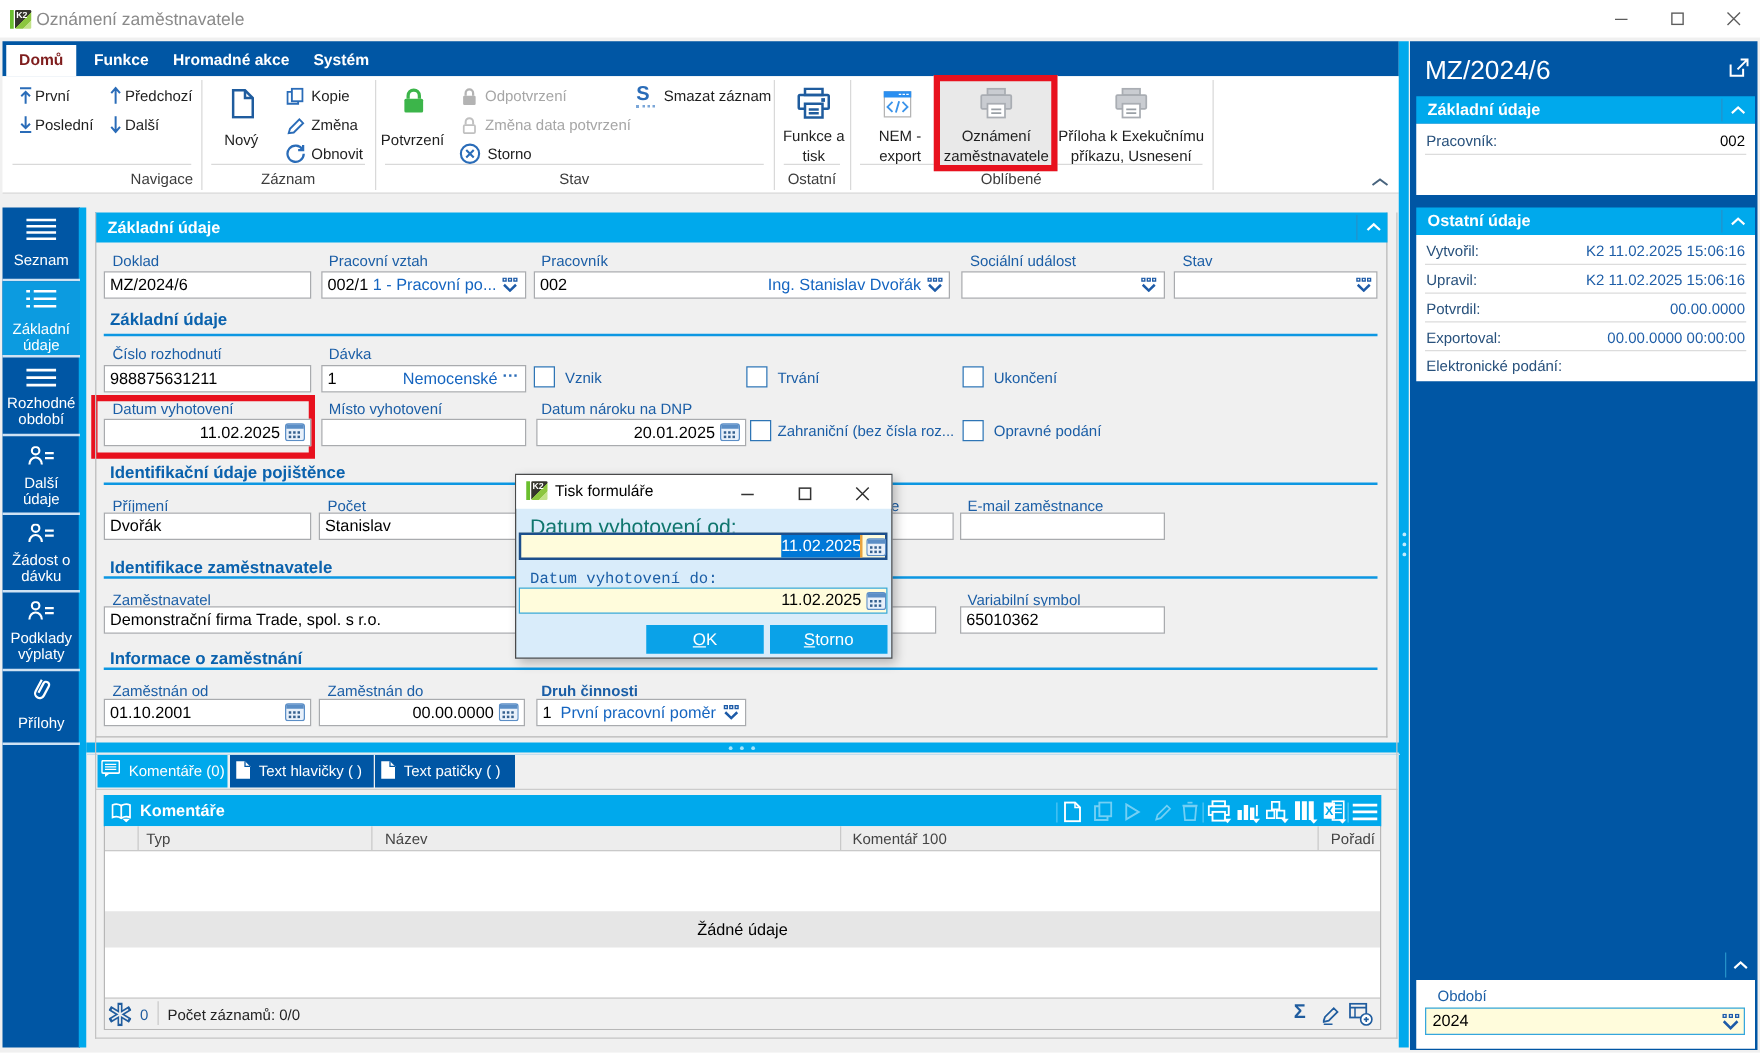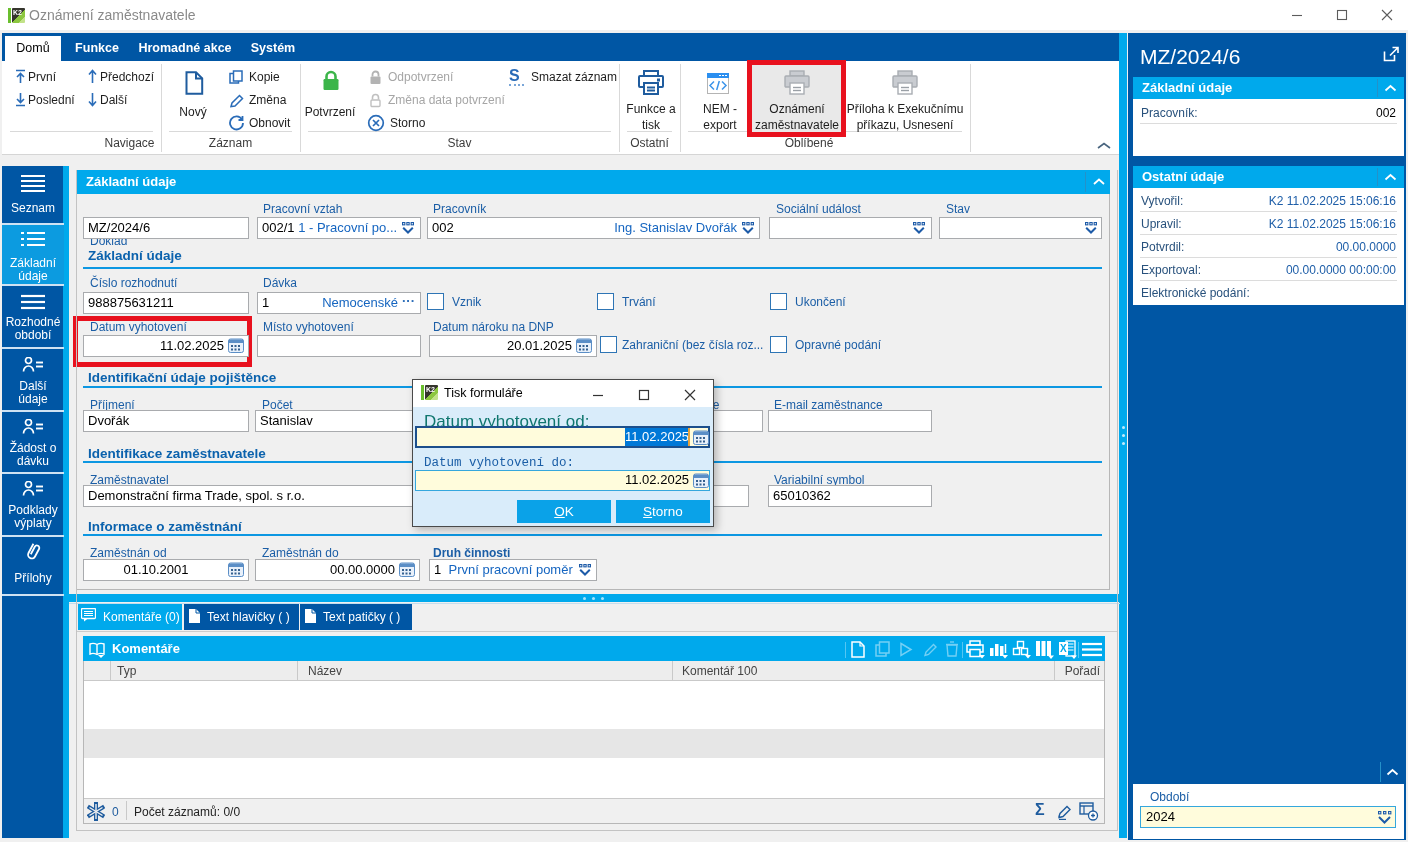--- a/index.html
+++ b/index.html
@@ -37,21 +37,21 @@
 <svg class="abs" style="left:1333px;top:6px;" width="18" height="18">
       <rect x="4.5" y="4.5" width="9" height="9" fill="none" stroke="#5c5c5c" stroke-width="1.1"></rect>
     </svg>
 <svg class="abs" style="left:1378px;top:6px;" width="18" height="18">
       <path d="M4 4 L14 14 M14 4 L4 14" stroke="#5c5c5c" stroke-width="1.1"></path>
     </svg>
 
 
 <div class="abs" style="left:2px;top:33px;width:1117px;height:28px;background:#0056a4;"></div>
 <div class="abs" style="left:5px;top:36px;width:56px;height:25px;background:#ffffff;"></div>
-<div class="abs" style="left:5px;top:36px;width:56px;height:25px;font-size:12.5px;font-weight:normal;color:#000000;text-align:center;line-height:25px;">Domů</div>
+<div class="abs" style="left:5px;top:36px;width:56px;height:25px;font-size:12.5px;font-weight:bold;color:#7f1d1d;text-align:center;line-height:25px;">Domů</div>
 <div class="abs" style="left:66px;top:36px;width:62px;height:25px;font-size:12.5px;font-weight:bold;color:#fff;text-align:center;line-height:25px;">Funkce</div>
 <div class="abs" style="left:134px;top:36px;width:102px;height:25px;font-size:12.5px;font-weight:bold;color:#fff;text-align:center;line-height:25px;">Hromadné akce</div>
 <div class="abs" style="left:244px;top:36px;width:58px;height:25px;font-size:12.5px;font-weight:bold;color:#fff;text-align:center;line-height:25px;">Systém</div>
 
 
 <div class="abs" style="left:2px;top:61px;width:1117px;height:94px;background:#ffffff;border-bottom:1px solid #d5d5d5;box-sizing:border-box;"></div>
 <div class="sep" style="left:161px;top:64px;height:88px;"></div>
 <div class="sep" style="left:300px;top:64px;height:88px;"></div>
 <div class="sep" style="left:619px;top:64px;height:88px;"></div>
 <div class="sep" style="left:680px;top:64px;height:88px;"></div>
@@ -269,21 +269,21 @@
 
 
 <div class="abs" style="left:76px;top:170px;width:1034px;height:420px;background:#f0f0f0;border:1px solid #b7b7b7;border-top:none;box-sizing:border-box;"></div>
 <div class="cyanhdr" style="left:76px;top:170px;width:1034px;height:24px;line-height:24px;"><span style="margin-left:10px;">Základní údaje</span></div>
 <div class="abs" style="left:1085px;top:172px;width:1px;height:20px;background:#2491c9;"></div>
 <svg class="abs" style="left:1092px;top:177px;" width="14" height="10">
       <path d="M2 7 L7 2.5 L12 7" fill="none" stroke="#fff" stroke-width="1.8"></path>
     </svg>
 
 
-<div class="lbl" style="left:90px;top:202px;margin-top:32px;">Doklad</div>
+<div class="lbl" style="left:90px;top:202px;">Doklad</div>
 <div class="inp" style="left:83px;top:217px;width:166px;">MZ/2024/6</div>
 <div class="lbl" style="left:263px;top:202px;">Pracovní vztah</div>
 <div class="inp" style="left:257px;top:217px;width:164px;">002/1 <span style="color:#1565c0;">1 - Pracovní po...</span></div>
 <svg class="abs" style="left:401px;top:222px;" width="14" height="12">
       <g fill="#1d5ba8">
         <rect x="1" y="0" width="3.4" height="3.4"></rect>
         <rect x="5.3" y="0" width="3.4" height="3.4"></rect>
         <rect x="9.6" y="0" width="3.4" height="3.4"></rect>
       </g>
       <g fill="#fff">
@@ -412,21 +412,21 @@
 <div class="lbl" style="left:90px;top:473px;">Zaměstnavatel</div>
 <div class="inp" style="left:83px;top:485px;width:666px;">Demonstrační firma Trade, spol. s r.o.</div>
 <div class="lbl" style="left:774px;top:473px;">Variabilní symbol</div>
 <div class="inp" style="left:768px;top:485px;width:164px;">65010362</div>
 
 <div class="sect" style="left:88px;top:519px;">Informace o zaměstnání</div>
 <div class="sline" style="left:83px;top:534px;width:1019px;"></div>
 
 
 <div class="lbl" style="left:90px;top:546px;">Zaměstnán od</div>
-<div class="inp" style="left:83px;top:559px;width:166px;text-align:center;padding-right:24px;">01.10.2001</div>
+<div class="inp" style="left:83px;top:559px;width:166px;text-align:left;padding-right:24px;">01.10.2001</div>
 <svg class="abs" style="left:228px;top:562px;" width="16" height="15">
       <rect x="0.5" y="1" width="15" height="13.5" rx="2" fill="#e8f0fa" stroke="#5b8ec6"></rect>
       <rect x="1" y="1.5" width="14" height="3.5" fill="#5b8ec6"></rect>
       <g fill="#35608f">
         <rect x="3" y="7" width="2" height="2"></rect>
         <rect x="6.5" y="7" width="2" height="2"></rect>
         <rect x="10" y="7" width="2" height="2"></rect>
         <rect x="3" y="10.5" width="2" height="2"></rect>
         <rect x="6.5" y="10.5" width="2" height="2"></rect>
         <rect x="10" y="10.5" width="2" height="2"></rect>
@@ -583,20 +583,21 @@
 <div class="abs" style="left:110px;top:661px;width:1px;height:19px;background:#c9c9c9;"></div>
 <div class="abs" style="left:297px;top:661px;width:1px;height:19px;background:#c9c9c9;"></div>
 <div class="abs" style="left:672px;top:661px;width:1px;height:19px;background:#c9c9c9;"></div>
 <div class="abs" style="left:1054px;top:661px;width:1px;height:19px;background:#c9c9c9;"></div>
 <div class="abs" style="left:117px;top:664px;font-size:12px;color:#444;">Typ</div>
 <div class="abs" style="left:308px;top:664px;font-size:12px;color:#444;">Název</div>
 <div class="abs" style="left:682px;top:664px;font-size:12px;color:#444;">Komentář 100</div>
 <div class="abs" style="left:1060px;top:664px;width:40px;text-align:right;font-size:12px;color:#444;">Pořadí</div>
 
 <div class="abs" style="left:84px;top:729px;width:1020px;height:29px;background:#e6e6e6;"></div>
+<div class="abs" style="left:84px;top:736px;width:1020px;text-align:center;font-size:13px;color:#000;">Žádné údaje</div>
 
 <div class="abs" style="left:84px;top:798px;width:1020px;height:25px;background:#f0f0f0;border-top:1px solid #c9c9c9;box-sizing:border-box;"></div>
 <svg class="abs" style="left:87px;top:802px;" width="18" height="19">
       <g stroke="#1f5c9e" stroke-width="4" fill="none" stroke-linecap="square">
         <line x1="9" y1="2" x2="9" y2="17"></line>
         <line x1="2.5" y1="5.5" x2="15.5" y2="13.5"></line>
         <line x1="15.5" y1="5.5" x2="2.5" y2="13.5"></line>
       </g>
       <g stroke="#f0f0f0" stroke-width="1.4" fill="none">
         <line x1="9" y1="2" x2="9" y2="17"></line>

